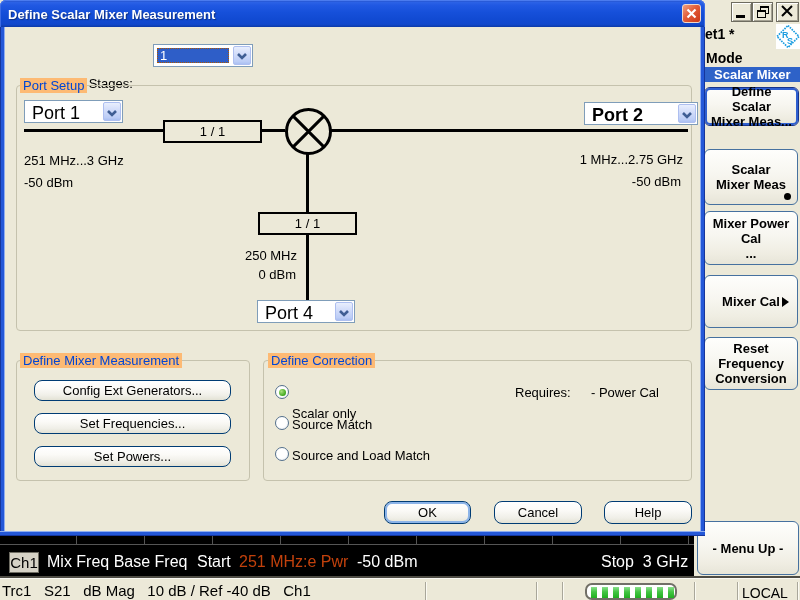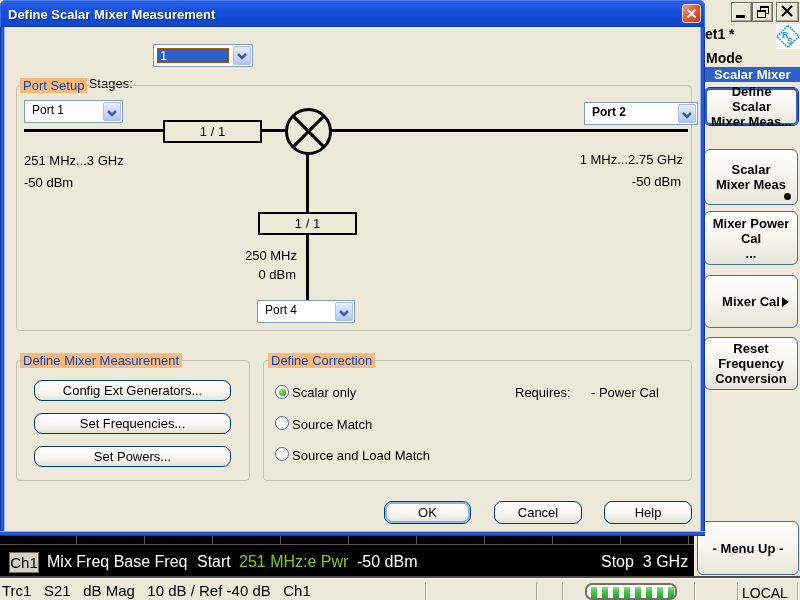--- a/index.html
+++ b/index.html
@@ -17,21 +17,21 @@
   background:linear-gradient(180deg,#FEFEFC 0%,#F7F6F0 45%,#EFEDE2 80%,#E7E5D8 100%);
   font-weight:bold; font-size:13px; line-height:15px; text-align:center; color:#000;
   display:flex; flex-direction:column; justify-content:center; }
 
 .grp { position:absolute; border:1px solid #C5C2AD; border-radius:4px; }
 .grplbl { position:absolute; font-size:13px; color:#0046D5; background:#fdba74; padding:0 3px; white-space:nowrap; }
 .xpbtn { position:absolute; border:1px solid #003C74; border-radius:8px;
   background:linear-gradient(180deg,#FFFFFF 0%,#FBFAF7 40%,#F0EFE8 75%,#E3E2D5 100%);
   font-size:13px; color:#000; text-align:center; display:flex; align-items:center; justify-content:center; }
 .combo { position:absolute; background:#fff; border:1px solid #7F9DB9; }
-.combo .txt { position:absolute; left:7px; top:2px; font-size:12px; color:#000; }
+.combo .txt { position:absolute; left:7px; top:2px; font-size:18px; color:#000; }
 .cbtn { position:absolute; right:1px; top:1px; bottom:1px; width:18px; border-radius:2px;
   border:1px solid #AEBFF0;
   background:linear-gradient(180deg,#E9EFFD 0%,#D8E1FB 30%,#BCCDF6 85%,#ABC0F2 100%); }
 .radio { position:absolute; width:14px; height:14px; border-radius:50%;
   border:1px solid #54708C; background:radial-gradient(circle at 40% 35%,#FFFFFF 55%,#DDE4EC 100%); }
 .line { position:absolute; background:#000; }
 .sep { position:absolute; top:4px; width:2px; height:18px; background:linear-gradient(90deg,#A9A79A 0 1px,#FBFAF2 1px 2px); }
 .led { position:absolute; top:2px; width:6px; height:11px; background:linear-gradient(180deg,#8ADF8A 0%,#42C542 45%,#21AF21 100%); }
 .dbox { position:absolute; width:99px; height:23px; border:2px solid #000; background:#ECE9D8;
   font-size:13px; text-align:center; line-height:19px; }
@@ -75,21 +75,21 @@
 <div class="sk" style="top:337px;height:53px;">Reset<br>Frequency<br>Conversion</div>
 <div class="sk" style="left:697px;top:521px;width:102px;height:54px;font-size:13px;">- Menu Up -</div>
 
 <div class="abs" style="left:0;top:536px;width:694px;height:40px;background:#000;">
   <div style="position:absolute;left:0;top:8px;width:100%;height:1px;background:#555;"></div>
   <div style="position:absolute;left:76px;top:0;width:614px;height:8px;
     background:repeating-linear-gradient(90deg,#555 0 1px,transparent 1px 68px);"></div>
   <div style="position:absolute;left:9px;top:16px;width:30px;height:21px;background:#D6D2C6;border:1px solid #6E6C62;color:#000;font-size:15px;text-align:center;line-height:19px;">Ch1</div>
   <div style="position:absolute;left:47px;top:17px;color:#fff;font-size:16px;white-space:nowrap;">Mix Freq Base Freq</div>
   <div style="position:absolute;left:197px;top:17px;color:#fff;font-size:16px;">Start</div>
-  <div style="position:absolute;left:239px;top:17px;color:#84cc16;font-size:16px;">251 MHz:e Pwr</div>
+  <div style="position:absolute;left:239px;top:17px;color:#c2410c;font-size:16px;">251 MHz:e Pwr</div>
   <div style="position:absolute;left:357px;top:17px;color:#fff;font-size:16px;">-50 dBm</div>
   <div style="position:absolute;left:601px;top:17px;color:#fff;font-size:16px;">Stop&nbsp;&nbsp;3 GHz</div>
 </div>
 
 <div class="abs" style="left:0;top:576px;width:800px;height:24px;background:#ECE9D8;border-top:2px solid #4E4C44;box-shadow:inset 0 1px 0 #F8F7F1;">
   <div class="abs" style="left:2px;top:4px;font-size:15px;color:#000;white-space:pre;">Trc1   S21   dB Mag   10 dB / Ref -40 dB   Ch1</div>
   <div class="sep" style="left:425px;"></div>
   <div class="sep" style="left:536px;"></div>
   <div class="sep" style="left:562px;"></div>
   <div class="sep" style="left:694px;"></div>
@@ -179,21 +179,21 @@
   <div class="grplbl" style="left:20px;top:353px;">Define Mixer Measurement</div>
   <div class="xpbtn" style="left:34px;top:380px;width:197px;height:21px;">Config Ext Generators...</div>
   <div class="xpbtn" style="left:34px;top:413px;width:197px;height:21px;">Set Frequencies...</div>
   <div class="xpbtn" style="left:34px;top:446px;width:197px;height:21px;">Set Powers...</div>
 
   <div class="grp" style="left:263px;top:360px;width:429px;height:121px;"></div>
   <div class="grplbl" style="left:268px;top:353px;">Define Correction</div>
   <div class="radio" style="left:275px;top:385px;">
     <div style="position:absolute;left:2.5px;top:2.5px;width:7px;height:7px;border-radius:50%;background:radial-gradient(circle at 35% 35%,#A9E17D,#36A316 75%);"></div>
   </div>
-  <div class="abs t13" style="left:292px;top:385px;">Scalar only</div>
+  <div class="abs t13" style="left:292px;top:406px;">Scalar only</div>
   <div class="radio" style="left:275px;top:416px;"></div>
   <div class="abs t13" style="left:292px;top:417px;">Source Match</div>
   <div class="radio" style="left:275px;top:447px;"></div>
   <div class="abs t13" style="left:292px;top:448px;">Source and Load Match</div>
   <div class="abs t13" style="left:515px;top:385px;">Requires:</div>
   <div class="abs t13" style="left:591px;top:385px;">- Power Cal</div>
 
   <div class="xpbtn" style="left:384px;top:501px;width:87px;height:23px;box-shadow:inset 0 0 0 2px #8CB4E8;">OK</div>
   <div class="xpbtn" style="left:494px;top:501px;width:88px;height:23px;">Cancel</div>
   <div class="xpbtn" style="left:604px;top:501px;width:88px;height:23px;">Help</div>

